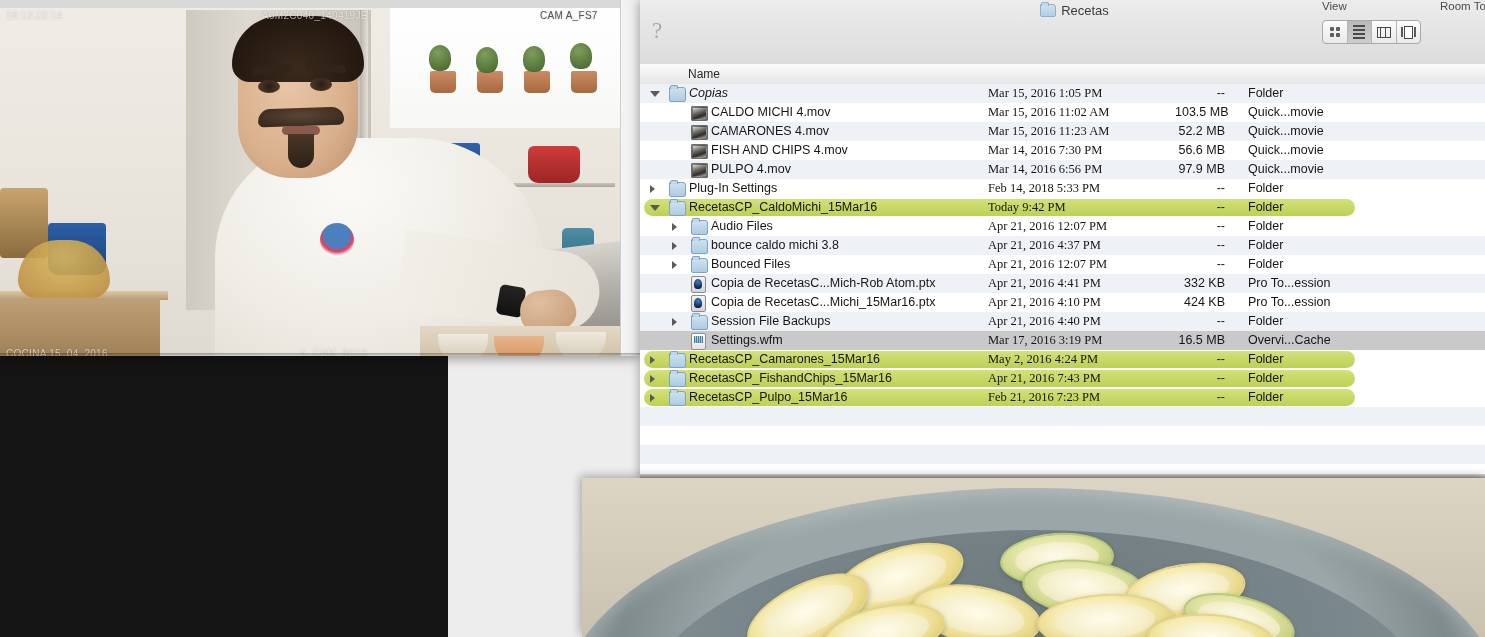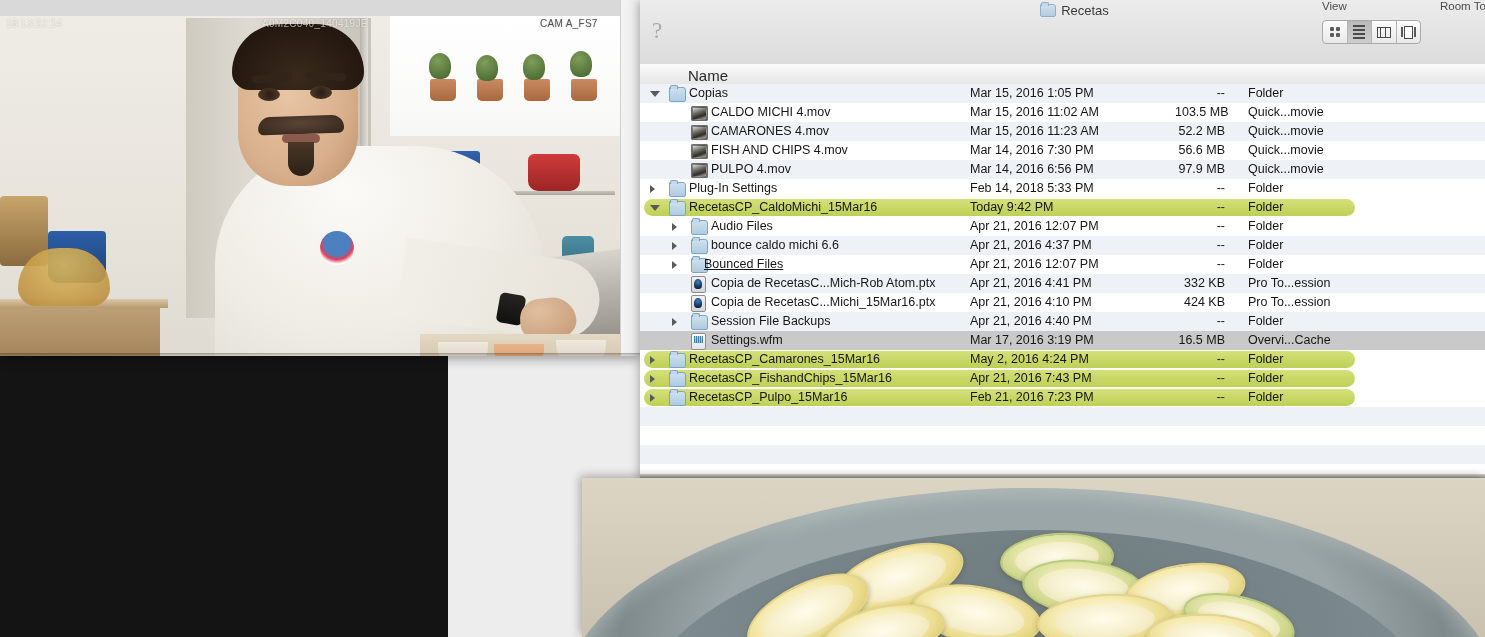--- a/index.html
+++ b/index.html
@@ -22,21 +22,21 @@
   #grey-left-strip{
     position:absolute;left:0;top:0;width:640px;height:360px;background:#d9d9d9;
   }
 
   
   #video-window-1{
     position:absolute;left:0;top:0;width:640px;height:356px;overflow:hidden;
     box-shadow:0 3px 10px rgba(0,0,0,.35);
   }
   #video1-img{
-    position:absolute;left:0;top:16px;width:620px;height:393px;overflow:hidden;
+    position:absolute;left:0;top:8px;width:620px;height:393px;overflow:hidden;
     background:#cfcabf;
   }
   
   .v1-wall{position:absolute;left:0;top:0;width:100%;height:100%;
     background:
       linear-gradient(180deg,#efecE6 0%,#e9e5dd 45%,#ddd8ce 100%);
   }
   .v1-window{position:absolute;left:390px;top:0;width:230px;height:120px;
     background:linear-gradient(180deg,#ffffff,#f7f8f6);}
   .v1-fridge{position:absolute;left:186px;top:2px;width:185px;height:300px;
@@ -174,37 +174,37 @@
   .icn-cover i{display:block;width:2px;height:10px;background:#5a5a5a;}
   .icn-cover i.mid{width:7px;height:11px;border:1px solid #4a4a4a;background:#fff;}
 
   
   #col-header{
     position:absolute;left:0;top:64px;width:845px;height:20px;
     background:linear-gradient(180deg,#fbfbfb 0%,#f0f0f0 50%,#e6e6e6 100%);
     border-bottom:1px solid #bcbcbc;
     font-size:12px;color:#2d2d2d;
   }
-  .col-title{position:absolute;top:3px;font-size:15px;color:#2a2a2a;white-space:nowrap;}
+  .col-title{position:absolute;top:3px;font-size:12px;color:#2a2a2a;white-space:nowrap;}
 
   
   #file-list{position:absolute;left:0;top:84px;width:845px;height:391px;overflow:hidden;}
   .row{
     position:relative;height:19px;width:845px;font-size:12.5px;color:#161616;
   }
   .row.alt{background:#eef2f7;}
   .row.sel-grey{background:#c9c9c9;}
   .row .pill{
     position:absolute;left:4px;top:1px;height:17px;width:711px;
     border-radius:9px;background:linear-gradient(180deg,#d4e07a,#bdd055);
     display:none;
   }
   .row.sel-green .pill{display:block;}
   .cell{position:absolute;top:2px;white-space:nowrap;}
-  .c-date{left:330px;}
+  .c-date{left:348px;font-family:Liberation Serif, serif;}
   .c-size{left:535px;width:50px;text-align:right;}
   .c-kind{left:608px;}
 
   .twisty{
     position:absolute;top:6px;width:0;height:0;
     border-left:5px solid #5a5a5a;border-top:4px solid transparent;border-bottom:4px solid transparent;
   }
   .twisty.open{
     border-left:5px solid transparent;border-right:5px solid transparent;
     border-top:6px solid #5a5a5a;border-bottom:none;top:7px;
@@ -434,21 +434,21 @@
 
   <div id="col-header">
     <div class="col-title" style="left:48px;">Name</div>
 
   </div>
 
   <div id="file-list">
       <div class="row alt">
         <div class="twisty open" style="left: 10px;"></div>
         <div class="fi fi-folder" style="left: 29px;"></div>
-        <div class="name-txt" style="left: 49px;">Copias</div>
+        <div class="name-txt" style="left: 49px; font-style: italic;">Copias</div>
         <div class="cell c-date">Mar 15, 2016 1:05 PM</div>
         <div class="cell c-size">--</div>
         <div class="cell c-kind">Folder</div>
       </div>
       <div class="row">
         <div class="fi fi-movie" style="left: 51px;"></div>
         <div class="name-txt" style="left: 71px;">CALDO MICHI 4.mov</div>
         <div class="cell c-date">Mar 15, 2016 11:02 AM</div>
         <div class="cell c-size">103.5 MB</div>
         <div class="cell c-kind">Quick...movie</div>
@@ -495,29 +495,29 @@
         <div class="twisty" style="left: 32px;"></div>
         <div class="fi fi-folder" style="left: 51px;"></div>
         <div class="name-txt" style="left: 71px;">Audio Files</div>
         <div class="cell c-date">Apr 21, 2016 12:07 PM</div>
         <div class="cell c-size">--</div>
         <div class="cell c-kind">Folder</div>
       </div>
       <div class="row alt">
         <div class="twisty" style="left: 32px;"></div>
         <div class="fi fi-folder" style="left: 51px;"></div>
-        <div class="name-txt" style="left: 71px;">bounce caldo michi 6.6</div>
+        <div class="name-txt" style="left: 71px;">bounce caldo michi 3.8</div>
         <div class="cell c-date">Apr 21, 2016 4:37 PM</div>
         <div class="cell c-size">--</div>
         <div class="cell c-kind">Folder</div>
       </div>
       <div class="row">
         <div class="twisty" style="left: 32px;"></div>
         <div class="fi fi-folder" style="left: 51px;"></div>
-        <div class="name-txt" style="left: 64px; text-decoration: underline;">Bounced Files</div>
+        <div class="name-txt" style="left: 71px;">Bounced Files</div>
         <div class="cell c-date">Apr 21, 2016 12:07 PM</div>
         <div class="cell c-size">--</div>
         <div class="cell c-kind">Folder</div>
       </div>
       <div class="row alt">
         <div class="fi fi-ptx" style="left: 51px;"></div>
         <div class="name-txt" style="left: 71px;">Copia de RecetasC...Mich-Rob Atom.ptx</div>
         <div class="cell c-date">Apr 21, 2016 4:41 PM</div>
         <div class="cell c-size">332 KB</div>
         <div class="cell c-kind">Pro To...ession</div>

